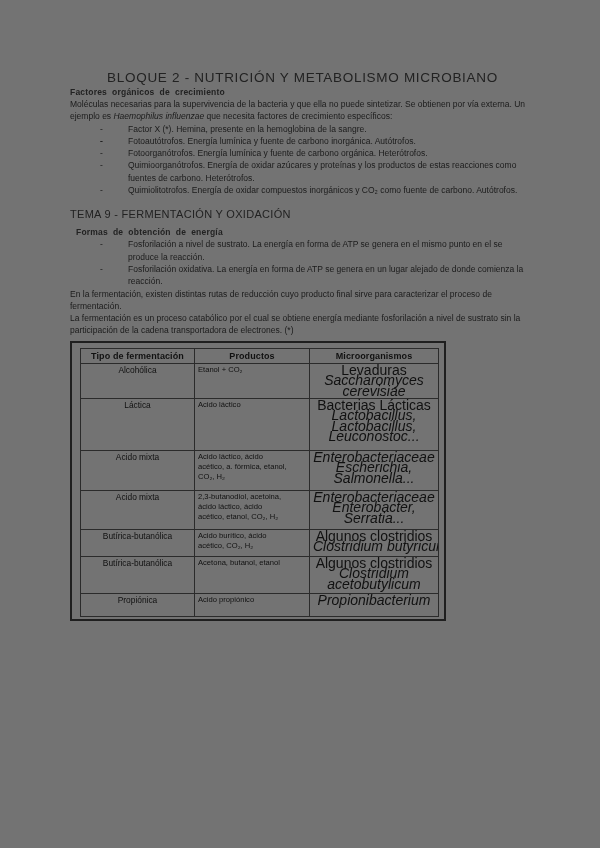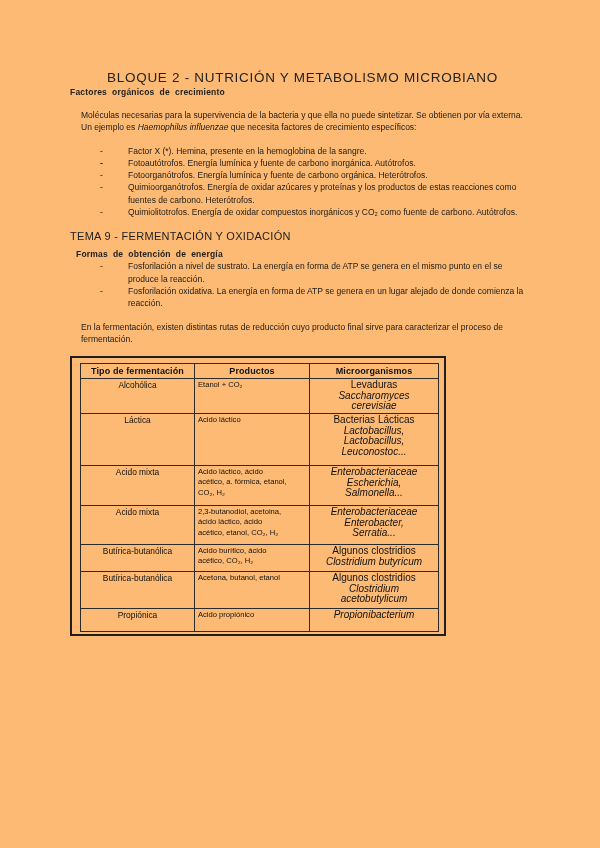--- a/index.html
+++ b/index.html
@@ -1,19 +1,19 @@
 <!DOCTYPE html>
 <html><head>
 <meta charset="utf-8">
 <style>
   html,body{margin:0;padding:0;background:#ffffff;}
   .page{
     position:relative;
     width:600px;height:848px;
-    background:#fdba74;
+    background:#737373;
     box-sizing:border-box;
     padding:69px 65px 0 70px;
     font-family:"Liberation Sans","DejaVu Sans",sans-serif;
     color:#1b1b1b;
     overflow:hidden;
   }
   h1.doc-title{
     margin:0;
     font-size:13.5px;
     font-weight:400;
@@ -37,21 +37,21 @@
     margin:0;
     font-size:8.5px;
     font-weight:700;
     word-spacing:2.5px;
     letter-spacing:0.2px;
     line-height:12px;
     color:#222;
   }
   .tema9 h3.sub{margin-top:5px;padding-left:6px;}
   p.para{
-    margin:11px;
+    margin:0;
     font-size:8.5px;
     line-height:12.3px;
   }
   .gap13{margin-top:13px;}
   .gap9{margin-top:9px;}
   .gap10{margin-top:10px;}
   ul.bullets{
     list-style:none;
     margin:0;padding:0;
   }
@@ -107,21 +107,21 @@
     text-align:left;
     font-size:7.6px;
     padding-top:2px;
   }
   td.cell-prod .line{
     white-space:nowrap;
     line-height:10.2px;
   }
   td.cell-micro{
     text-align:center;
-    font-size:10px;
+    font-size:14px;
     padding-top:2px;
   }
   td.cell-micro .line{
     white-space:nowrap;
     line-height:10.5px;
   }
   td.cell-micro .line.it{font-style:italic;}
 </style>
 </head>
 <body>
@@ -146,20 +146,21 @@
   </section>
 
   <section class="tema9">
     <h2 class="tema">TEMA 9 - FERMENTACIÓN Y OXIDACIÓN</h2>
     <h3 class="sub">Formas de obtención de energía</h3>
     <ul class="bullets">
         <li><span class="marker">-</span><span>Fosforilación a nivel de sustrato. La energía en forma de ATP se genera en el mismo punto en el se produce la reacción.</span></li>
         <li><span class="marker">-</span><span>Fosforilación oxidativa. La energía en forma de ATP se genera en un lugar alejado de donde comienza la reacción.</span></li>
       </ul>
     <p class="para gap9">En la fermentación, existen distintas rutas de reducción cuyo producto final sirve para caracterizar el proceso de fermentación.</p>
+    <p class="para gap10">La fermentación es un proceso catabólico por el cual se obtiene energía mediante fosforilación a nivel de sustrato sin la participación de la cadena transportadora de electrones. (*)</p>
   </section>
 
   <div class="table-outer">
     <table class="ferm" id="ferm-table">
         <colgroup>
           <col style="width: 114px;">
           <col style="width: 115px;">
           <col style="width: 129px;">
         </colgroup>
         <thead>

